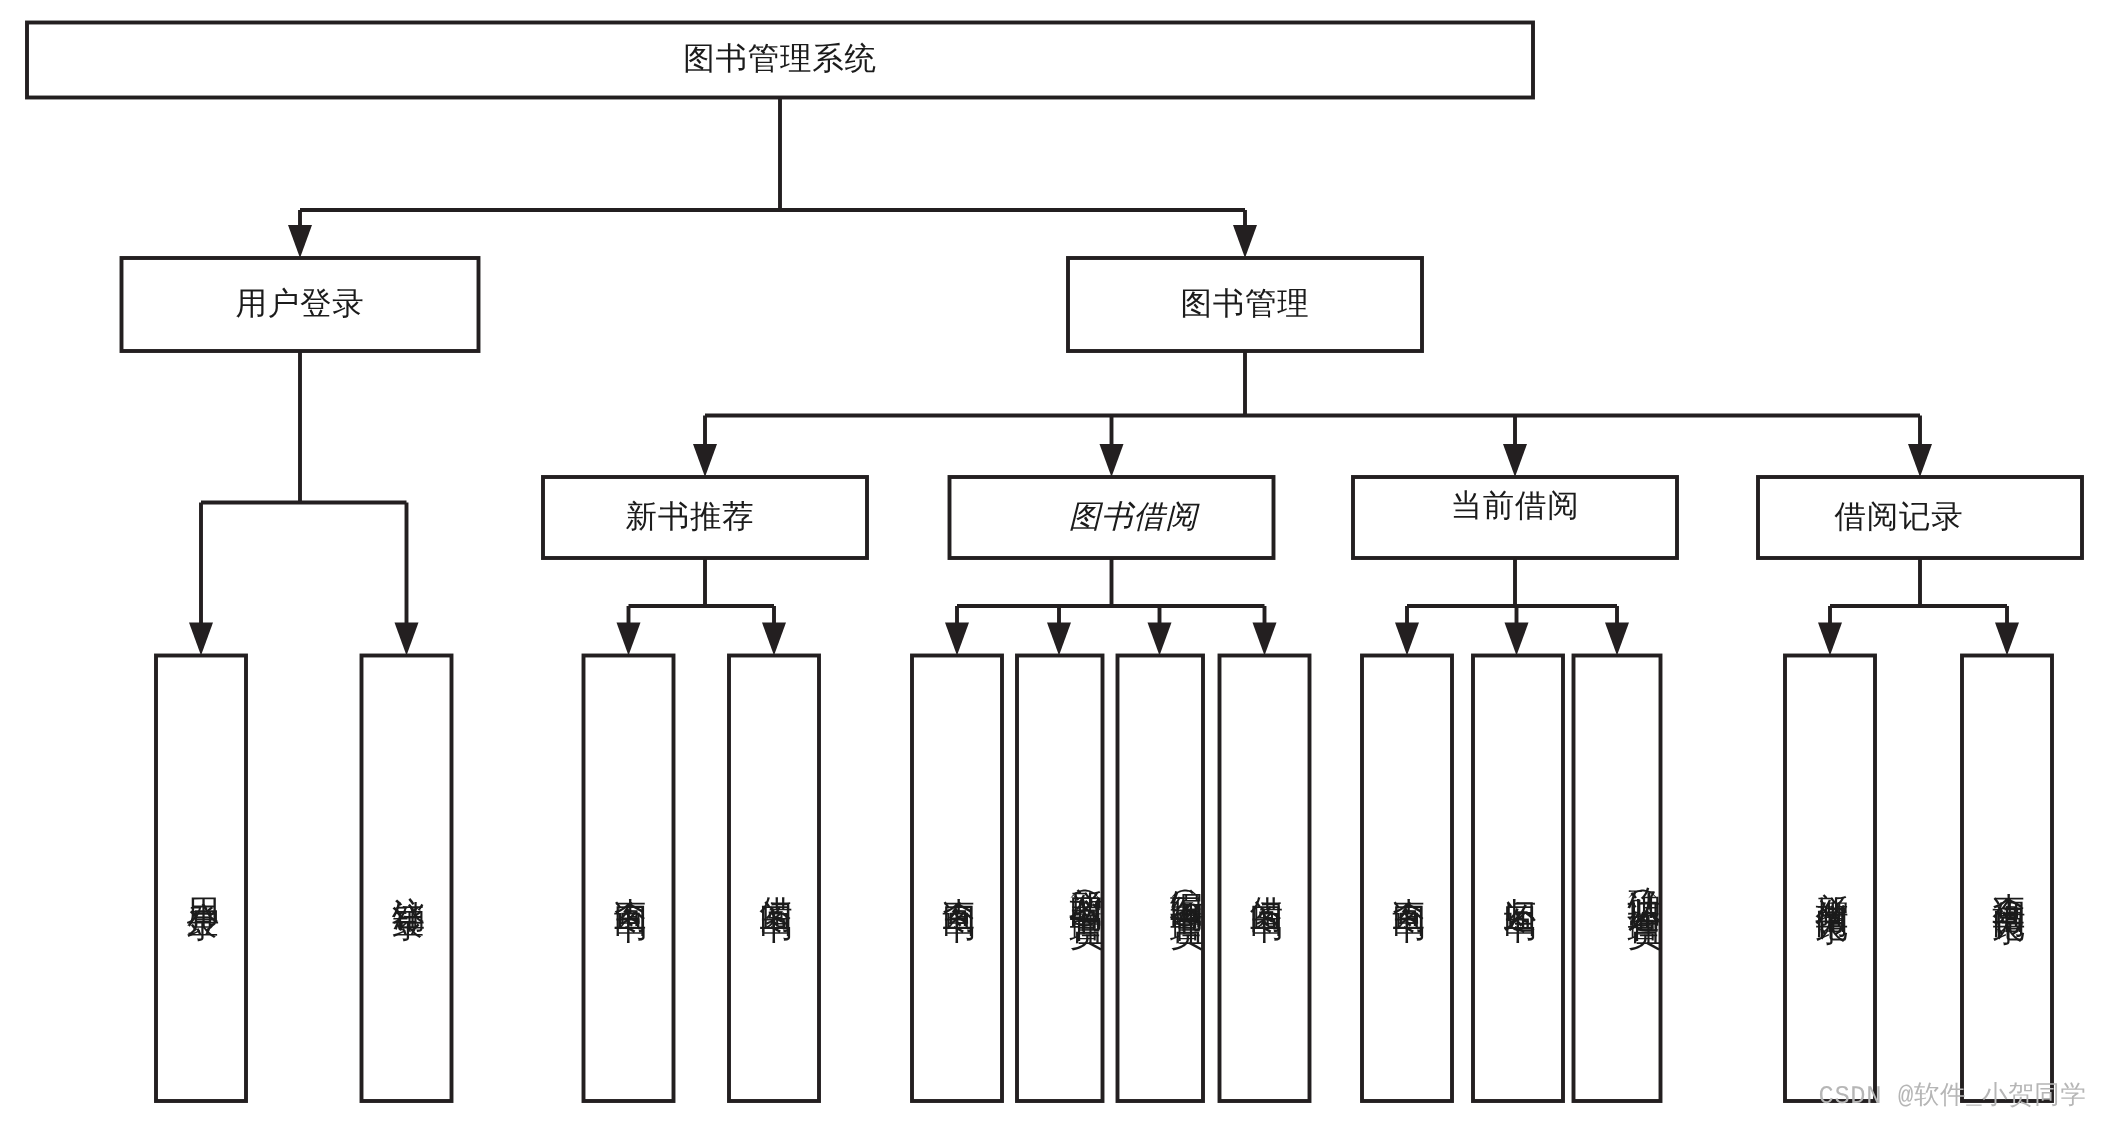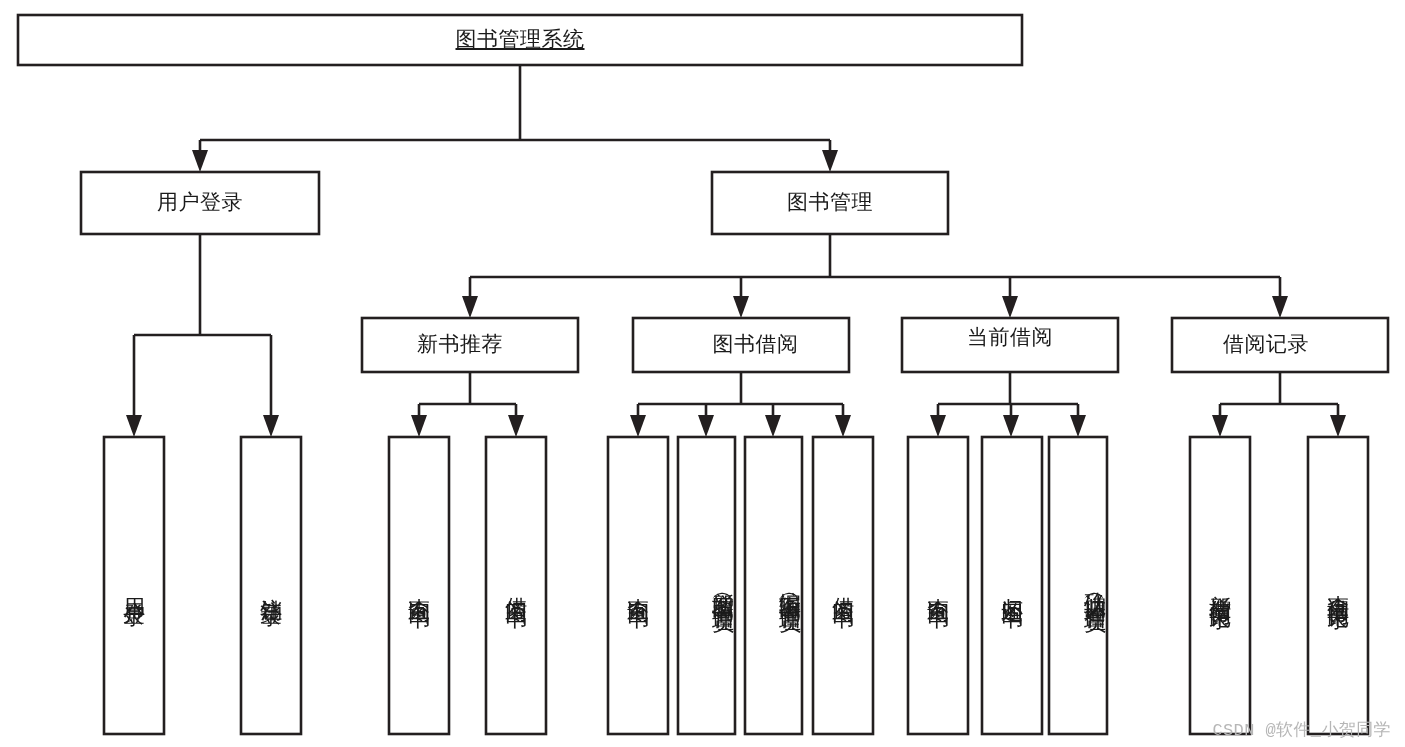--- a/index.html
+++ b/index.html
@@ -159,25 +159,25 @@
         <rect x="813" y="437" width="60" height="297" class="node-box"></rect>
         <rect x="908" y="437" width="60" height="297" class="node-box"></rect>
         <rect x="982" y="437" width="60" height="297" class="node-box"></rect>
         <rect x="1049" y="437" width="58" height="297" class="node-box"></rect>
         <rect x="1190" y="437" width="60" height="297" class="node-box"></rect>
         <rect x="1308" y="437" width="60" height="297" class="node-box"></rect>
       </g>
   </svg>
 
   <div id="label-layer">
-      <div class="node-label horizontal" style="left: 18px; top: 15px; width: 1004px; height: 50px; text-decoration: underline;">图书管理系统</div>
+      <div class="node-label horizontal" style="left: 18px; top: 15px; width: 1004px; height: 50px;">图书管理系统</div>
       <div class="node-label horizontal" style="left: 81px; top: 172px; width: 238px; height: 62px;">用户登录</div>
       <div class="node-label horizontal" style="left: 712px; top: 172px; width: 236px; height: 62px;">图书管理</div>
       <div class="node-label horizontal" style="left: 362px; top: 318px; width: 196px; height: 54px;">新书推荐</div>
-      <div class="node-label horizontal" style="left: 633px; top: 318px; width: 245px; height: 54px;">图书借阅</div>
+      <div class="node-label horizontal" style="left: 633px; top: 318px; width: 245px; height: 54px; font-style: italic;">图书借阅</div>
       <div class="node-label horizontal" style="left: 902px; top: 318px; width: 216px; height: 40px; border-radius: 27px;">当前借阅</div>
       <div class="node-label horizontal" style="left: 1172px; top: 318px; width: 188px; height: 54px;">借阅记录</div>
       <div class="node-label vertical mid" style="left: 104px; top: 437px; width: 60px; height: 297px;">用户登录</div>
       <div class="node-label vertical mid" style="left: 241px; top: 437px; width: 60px; height: 297px;">注销登录</div>
       <div class="node-label vertical mid" style="left: 389px; top: 437px; width: 60px; height: 297px;">查询图书</div>
       <div class="node-label vertical mid" style="left: 486px; top: 437px; width: 60px; height: 297px;">借阅图书</div>
       <div class="node-label vertical mid" style="left: 608px; top: 437px; width: 60px; height: 297px;">查询图书</div>
       <div class="node-label vertical" style="left: 678px; top: 437px; width: 57px; height: 297px;">新增图书（管理员）</div>
       <div class="node-label vertical" style="left: 745px; top: 437px; width: 57px; height: 297px;">编辑图书（管理员）</div>
       <div class="node-label vertical mid" style="left: 813px; top: 437px; width: 60px; height: 297px;">借阅图书</div>

